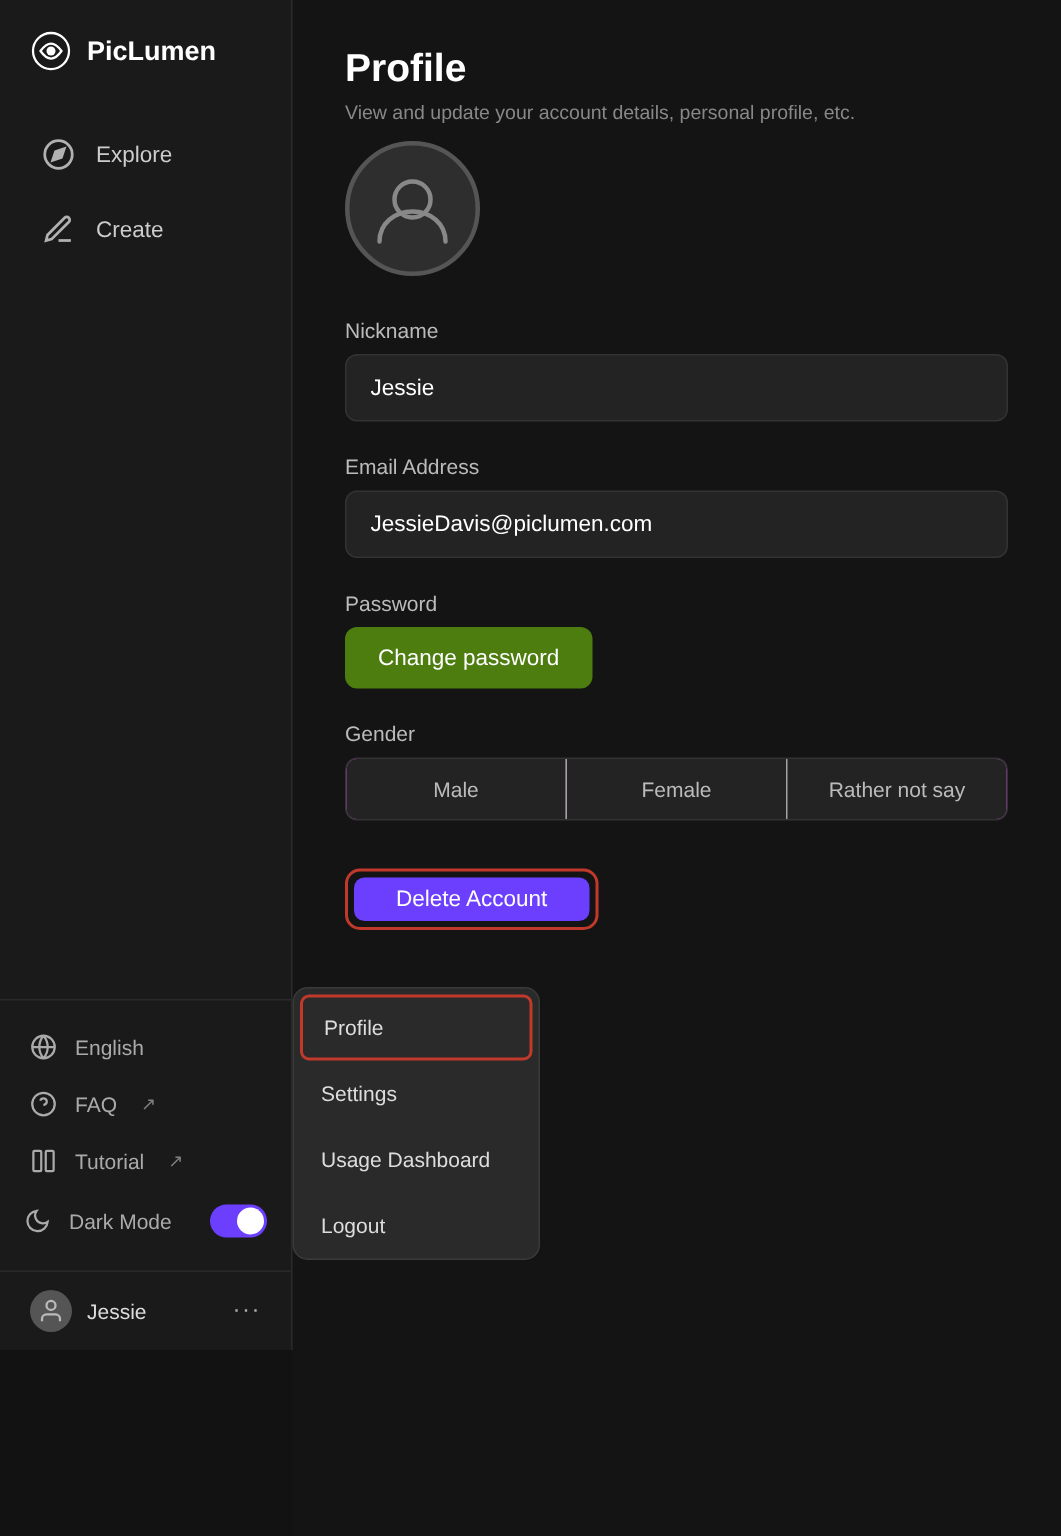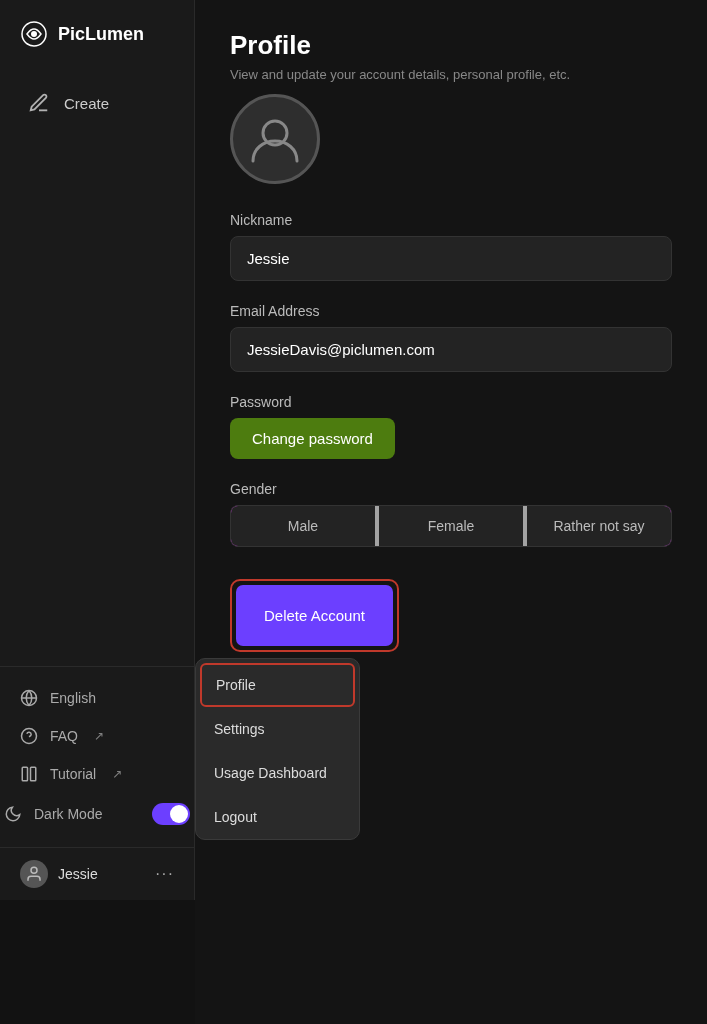--- a/index.html
+++ b/index.html
@@ -76,21 +76,21 @@
       padding: 10px 20px;
       font-size: 14px;
       color: #aaa;
       cursor: pointer;
     }
 
     .dark-mode-item {
       display: flex;
       align-items: center;
       gap: 12px;
-      padding: 10px 4px;
+      padding: 10px 16px;
       font-size: 14px;
       color: #aaa;
     }
     .dark-mode-label { flex: 1; }
 
     .toggle {
       width: 38px;
       height: 22px;
       background: #6c3fff;
       border-radius: 11px;
@@ -247,36 +247,36 @@
 
     .gender-option {
       flex: 1;
       padding: 12px;
       text-align: center;
       font-size: 14px;
       color: #bbb;
       cursor: pointer;
       background: #232323;
     }
-    .gender-option + .gender-option { border-left: 4px solid #a3a3a3; }
+    .gender-option + .gender-option { border-left: 1px solid #a3a3a3; }
 
     .delete-account-wrapper {
       margin-top: 10px;
       border: 2px solid #c0392b;
       border-radius: 10px;
       display: inline-block;
       padding: 4px;
     }
 
     .delete-account-btn {
       background: #6c3fff;
       color: #fff;
       border: none;
       border-radius: 7px;
-      padding: 22px 28px;
+      padding: 6px 28px;
       font-size: 15px;
       cursor: pointer;
       font-weight: 500;
     }
 
     .ext-icon {
       font-size: 12px;
       margin-left: 4px;
       opacity: 0.7;
     }
@@ -288,20 +288,27 @@
 
   <div class="logo">
     <svg class="logo-icon" viewBox="0 0 28 28" fill="none">
       <circle cx="14" cy="14" r="12" stroke="#fff" stroke-width="1.5" fill="none"></circle>
       <path d="M7 14 Q14 4 21 14 Q14 24 7 14Z" fill="none" stroke="#fff" stroke-width="1.5"></path>
       <circle cx="14" cy="14" r="3" fill="#fff"></circle>
     </svg>
     <span class="logo-text">PicLumen</span>
   </div>
 
+  <div class="nav-item">
+    <svg class="nav-icon" viewBox="0 0 24 24" fill="none" stroke="#ccc" stroke-width="2">
+      <circle cx="12" cy="12" r="10"></circle>
+      <polygon points="16.24,7.76 14.12,14.12 7.76,16.24 9.88,9.88" fill="#ccc"></polygon>
+    </svg>
+    <span>Explore</span>
+  </div>
 
   <div class="nav-item">
     <svg class="nav-icon" viewBox="0 0 24 24" fill="none" stroke="#ccc" stroke-width="2">
       <path d="M12 20h9"></path>
       <path d="M16.5 3.5a2.121 2.121 0 013 3L7 19l-4 1 1-4L16.5 3.5z"></path>
     </svg>
     <span>Create</span>
   </div>
 
   <div class="sidebar-bottom">

